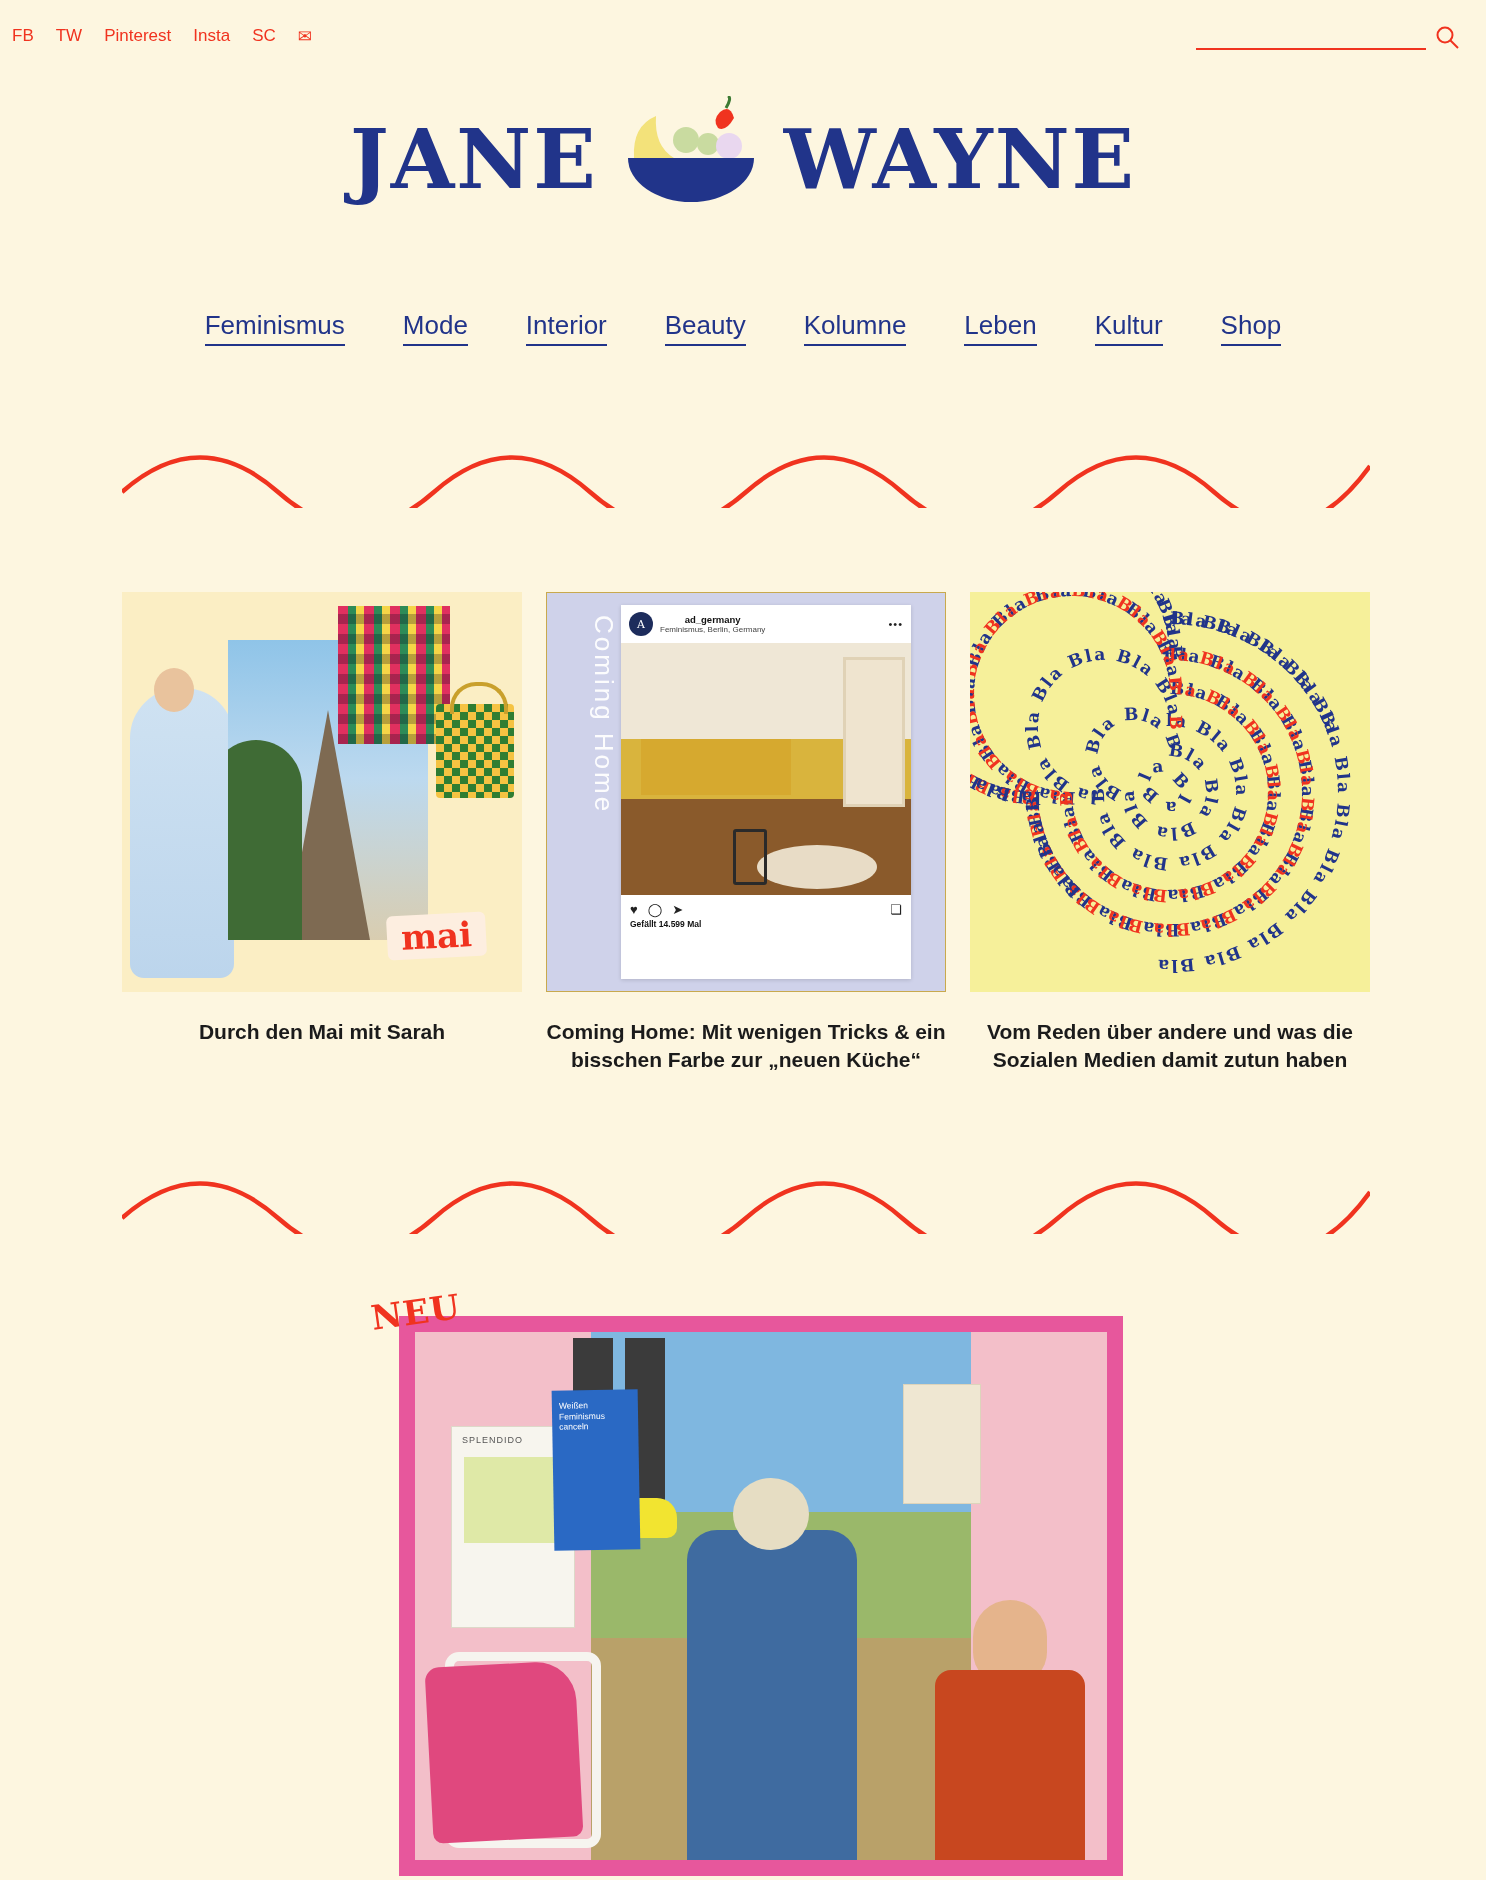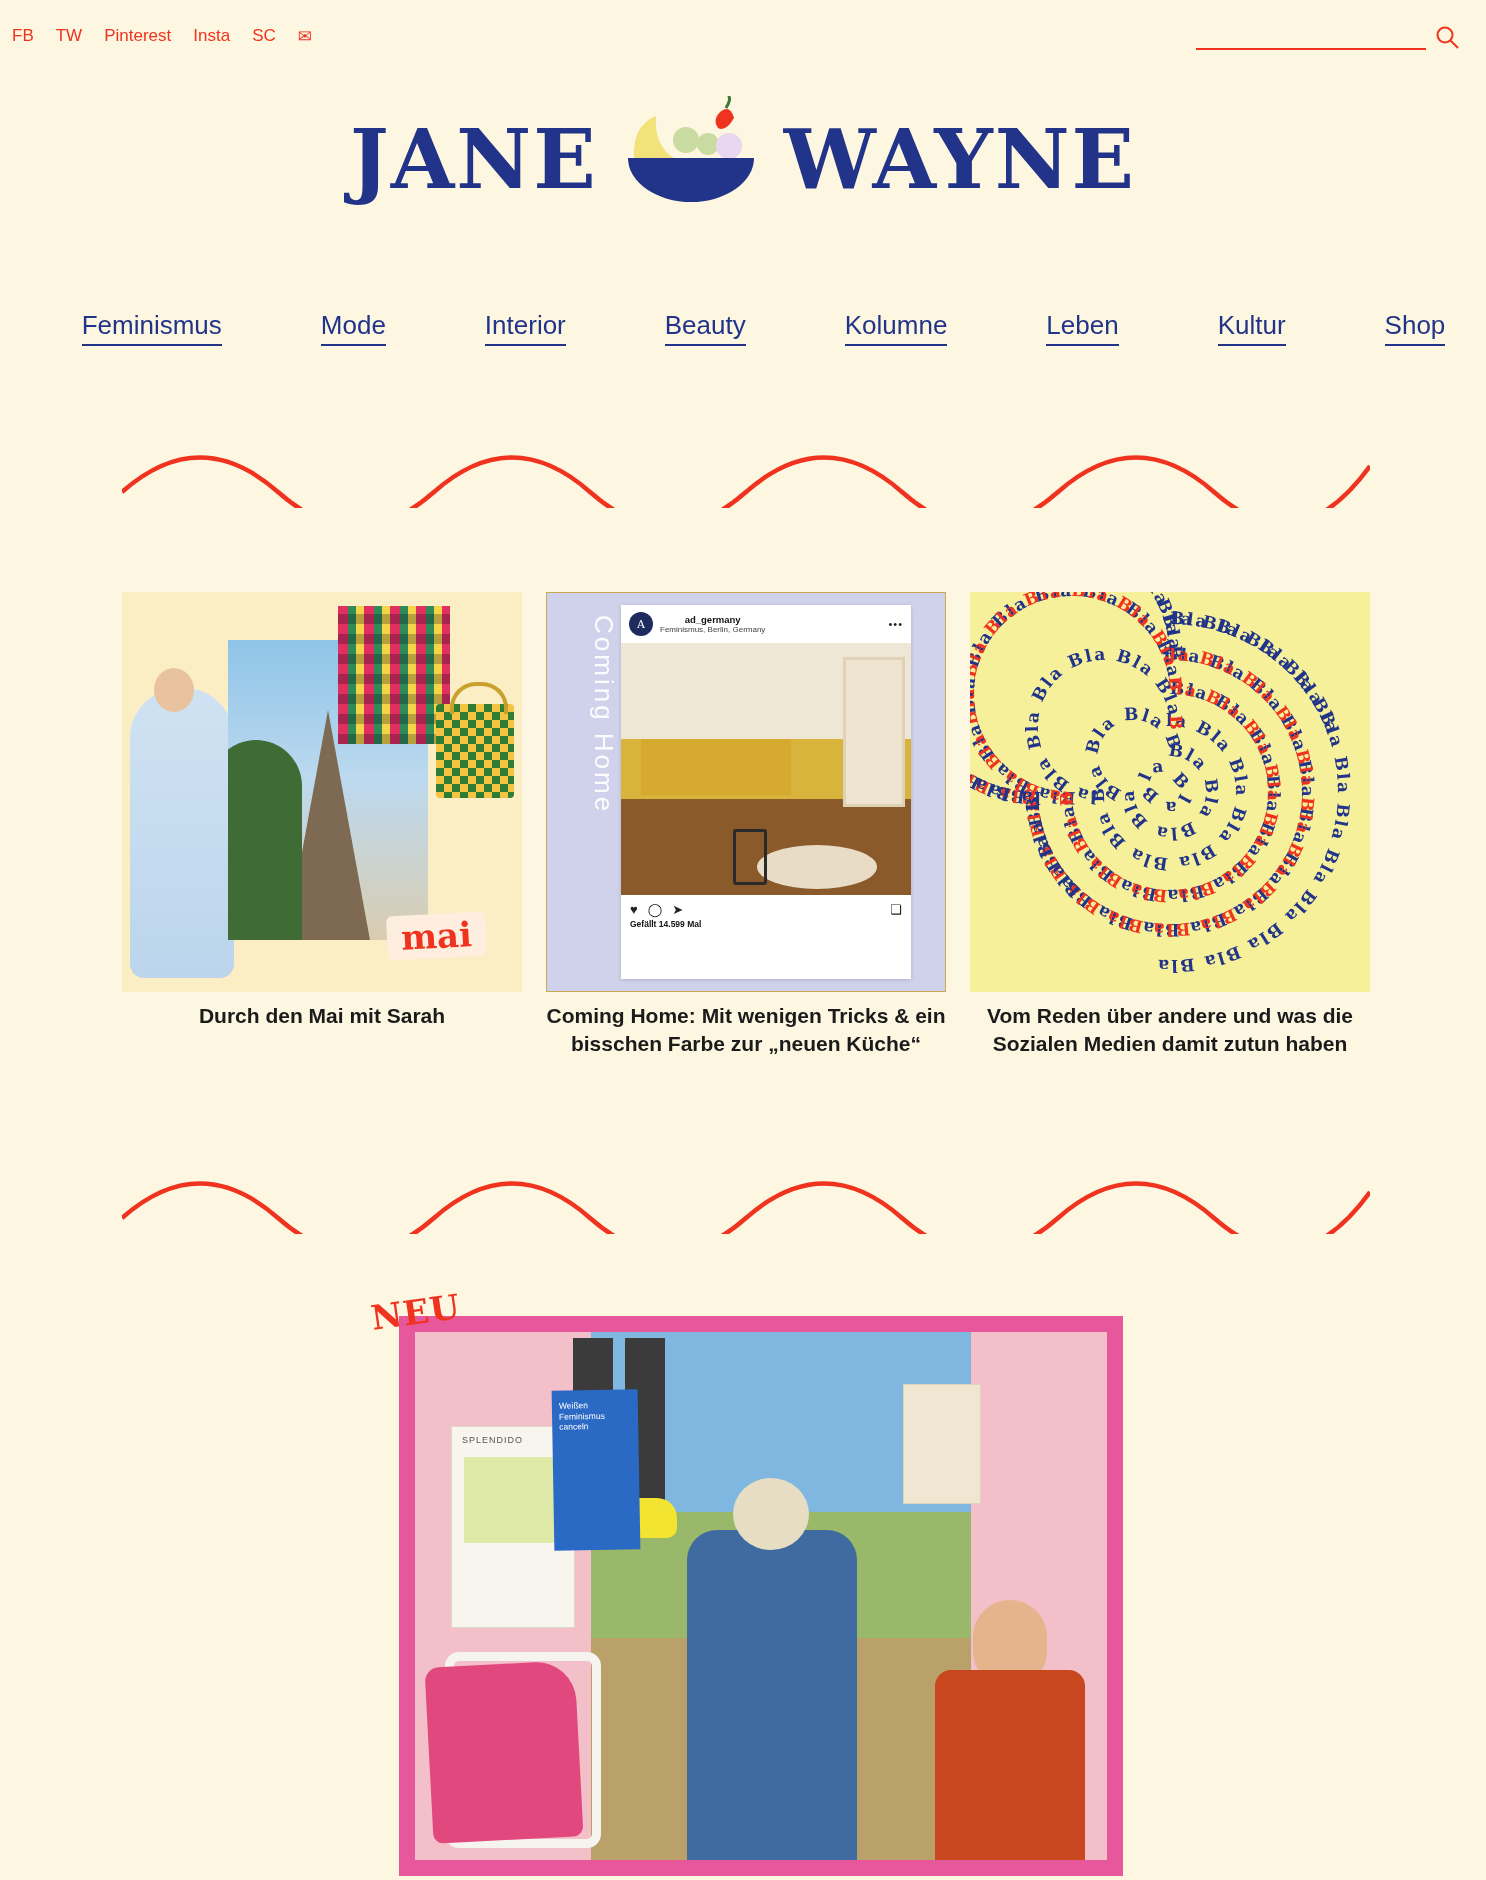--- a/index.html
+++ b/index.html
@@ -55,38 +55,37 @@
 
   
   .nav {
     position: absolute; top: 310px; left: 0; width: 100%;
     display: flex; justify-content: center; gap: 58px;
   }
   .nav a {
     color: #21348a; font-size: 26px; text-decoration: none;
     border-bottom: 2.5px solid #21348a; padding-bottom: 3px;
     font-family: "Liberation Sans", sans-serif;
-    margin-left: 41px;
   }
 
   
   .wave { position: absolute; left: 122px; width: 1248px; height: 56px; }
 
   
   .cards {
     position: absolute; top: 592px; left: 122px;
     width: 1248px;
     display: flex; gap: 24px;
   }
   .card { width: 400px; }
   .card-thumb {
     width: 400px; height: 400px; position: relative; overflow: hidden;
   }
   .card-title {
-    margin-top: 10px; text-align: center;
+    margin-top: 26px; text-align: center;
     font-size: 21px; line-height: 1.32; color: #1b1b1b;
     font-family: "Liberation Sans", sans-serif;
   }
 
   
   .c1 { background: #fbeec4; }
   .c1 .paris {
     position: absolute; left: 106px; top: 48px; width: 200px; height: 300px;
     background:
       linear-gradient(#8fc4e8 0%, #bcd9ef 46%, #bcd9ef 46%, #d9cdb0 100%);

